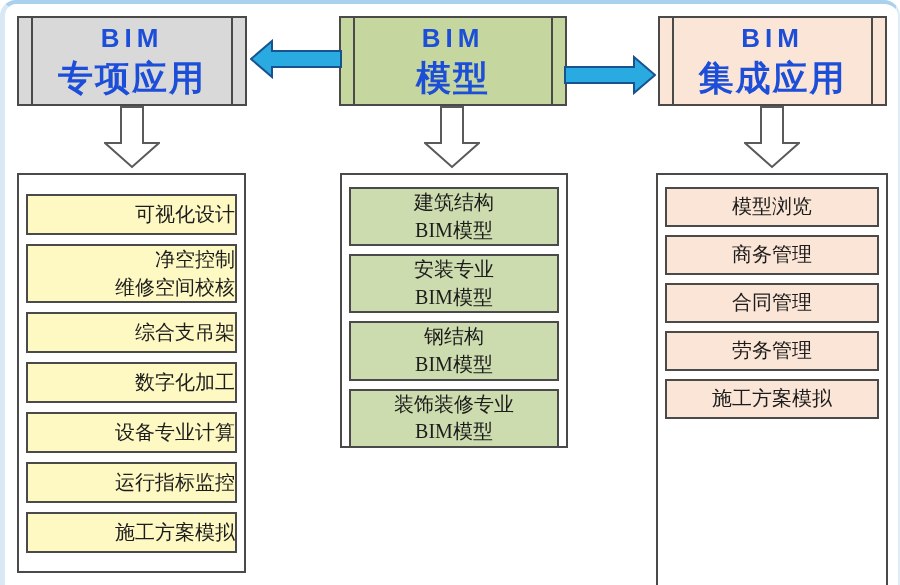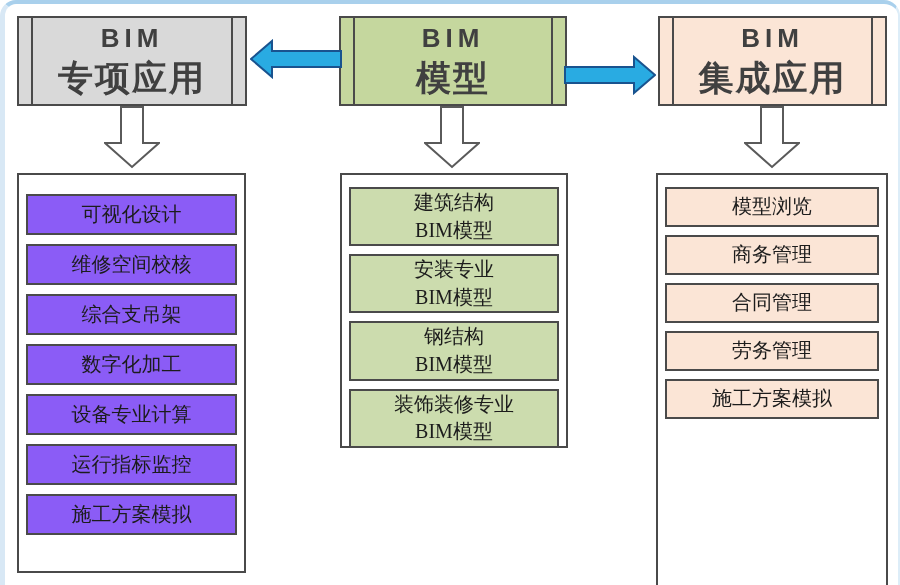--- a/index.html
+++ b/index.html
@@ -17,21 +17,21 @@
     border-right:2px solid #ddedf8;
     border-radius:16px 16px 0 0;
     pointer-events:none;
   }
   
   .header{
     position:absolute; top:16px; height:90px;
     border:2px solid #4a4a4a;
     box-sizing:border-box;
     display:flex; flex-direction:column; justify-content:center; align-items:center;
-    text-align:center; color:#404040;
+    text-align:center; color:#1d4ed8;
     font-weight:bold; line-height:1.32;
   }
   .header .hline1{font-size:26px; letter-spacing:5px;}
   .header .hline2{font-size:35px; letter-spacing:2px;}
   .vbar{
     position:absolute; top:0; bottom:0; width:2px; background:#4a4a4a;
   }
   .vbar.l{left:12px;}
   .vbar.r{right:12px;}
   .hdr-gray{left:17px; width:230px; background:#d9d9d9;}
@@ -56,21 +56,21 @@
   .list-model  {left:340px; width:228px; height:275px; padding:12px 7px 16px 7px;}
   .list-integr {left:656px; width:232px; height:456px; padding:12px 7px 0 7px;}
   .item{
     border:2px solid #4a4a4a;
     box-sizing:border-box;
     display:flex; flex-direction:column; justify-content:center; align-items:center;
     text-align:center;
     font-family:"Liberation Serif", serif;
     font-size:20px; color:#1c1c1c; line-height:1.38;
   }
-  .list-special .item{min-height:41px; margin-bottom:9px; background:#8b5cf6;}
+  .list-special .item{min-height:41px; margin-bottom:9px; background:#fef9c3;align-items:flex-end;}
   .list-model   .item{min-height:55px; margin-bottom:8px; background:#ccdcae;}
   .list-integr  .item{min-height:40px; margin-bottom:8px; background:#fbe5d6;}
 </style>
 </head>
 <body>
 
 <div class="canvas">
   <div class="frame"></div>
 
   <div class="header hdr-gray">
@@ -107,20 +107,21 @@
   </svg>
   <svg class="dn-arrow dn-right" viewBox="0 0 56 63">
     <path d="M17 1 H39 V37 H55 L28 61 L1 37 H17 Z" fill="#ffffff" stroke="#5a5a5a" stroke-width="2"></path>
   </svg>
 
   <div class="list list-special">
     <div class="item">
       <div>可视化设计</div>
     </div>
     <div class="item">
+      <div>净空控制</div>
       <div>维修空间校核</div>
     </div>
     <div class="item">
       <div>综合支吊架</div>
     </div>
     <div class="item">
       <div>数字化加工</div>
     </div>
     <div class="item">
       <div>设备专业计算</div>

